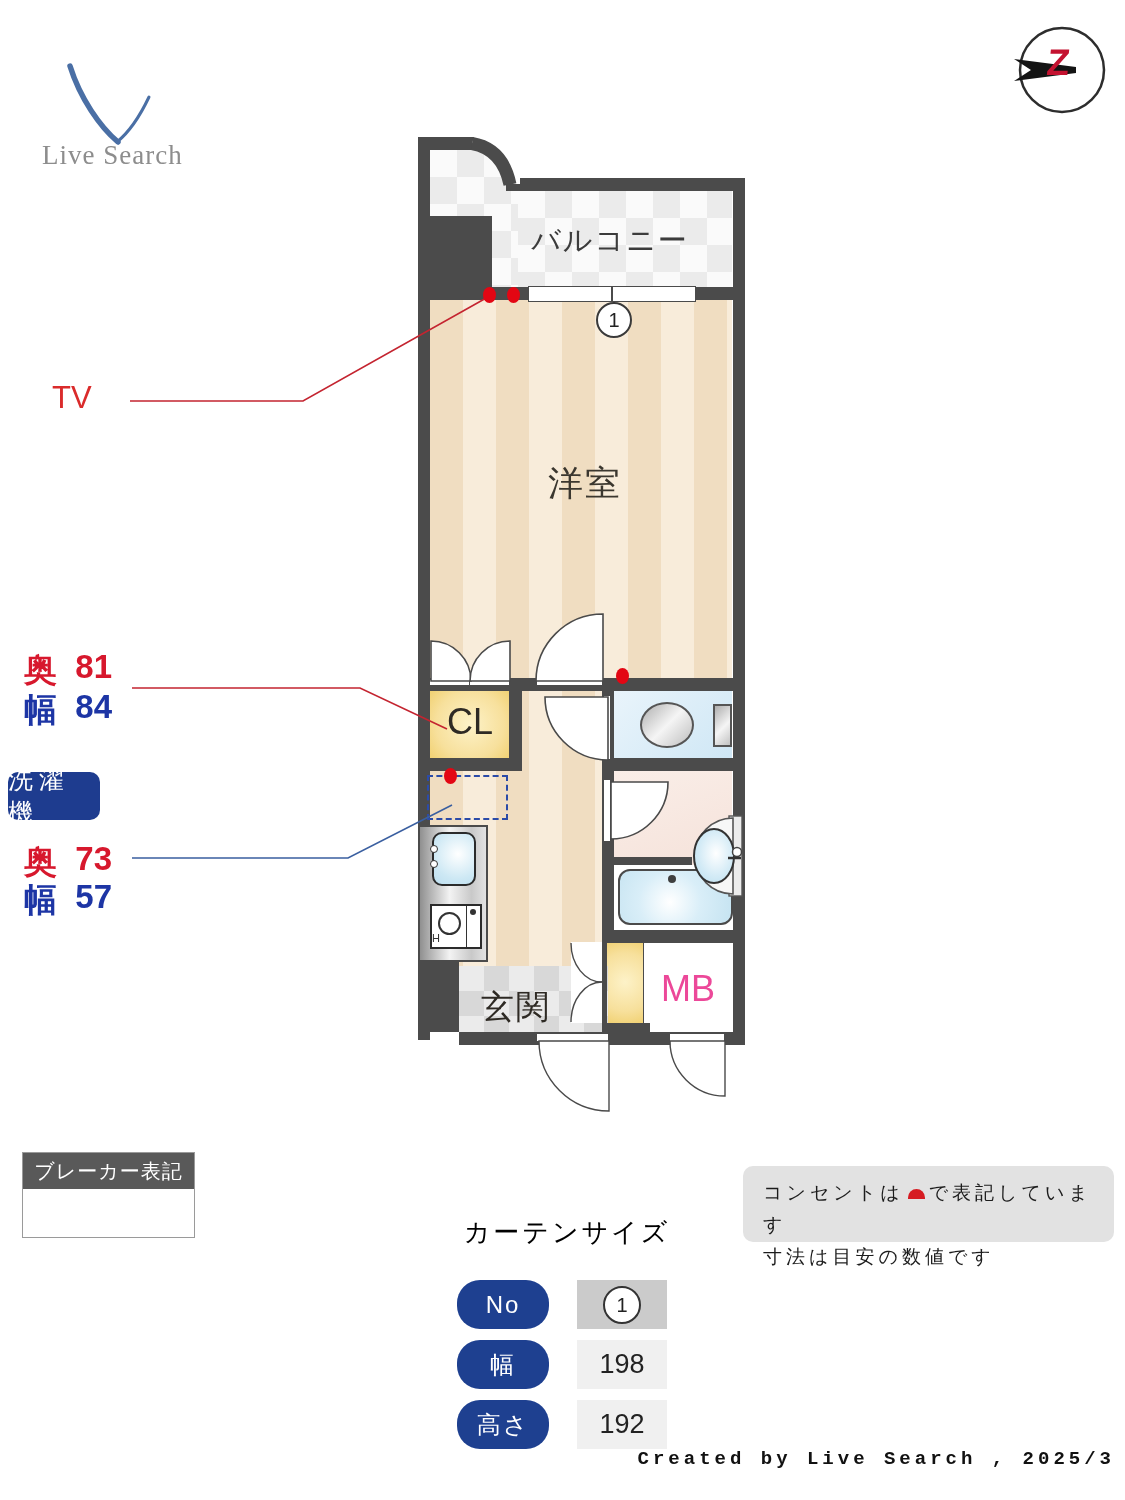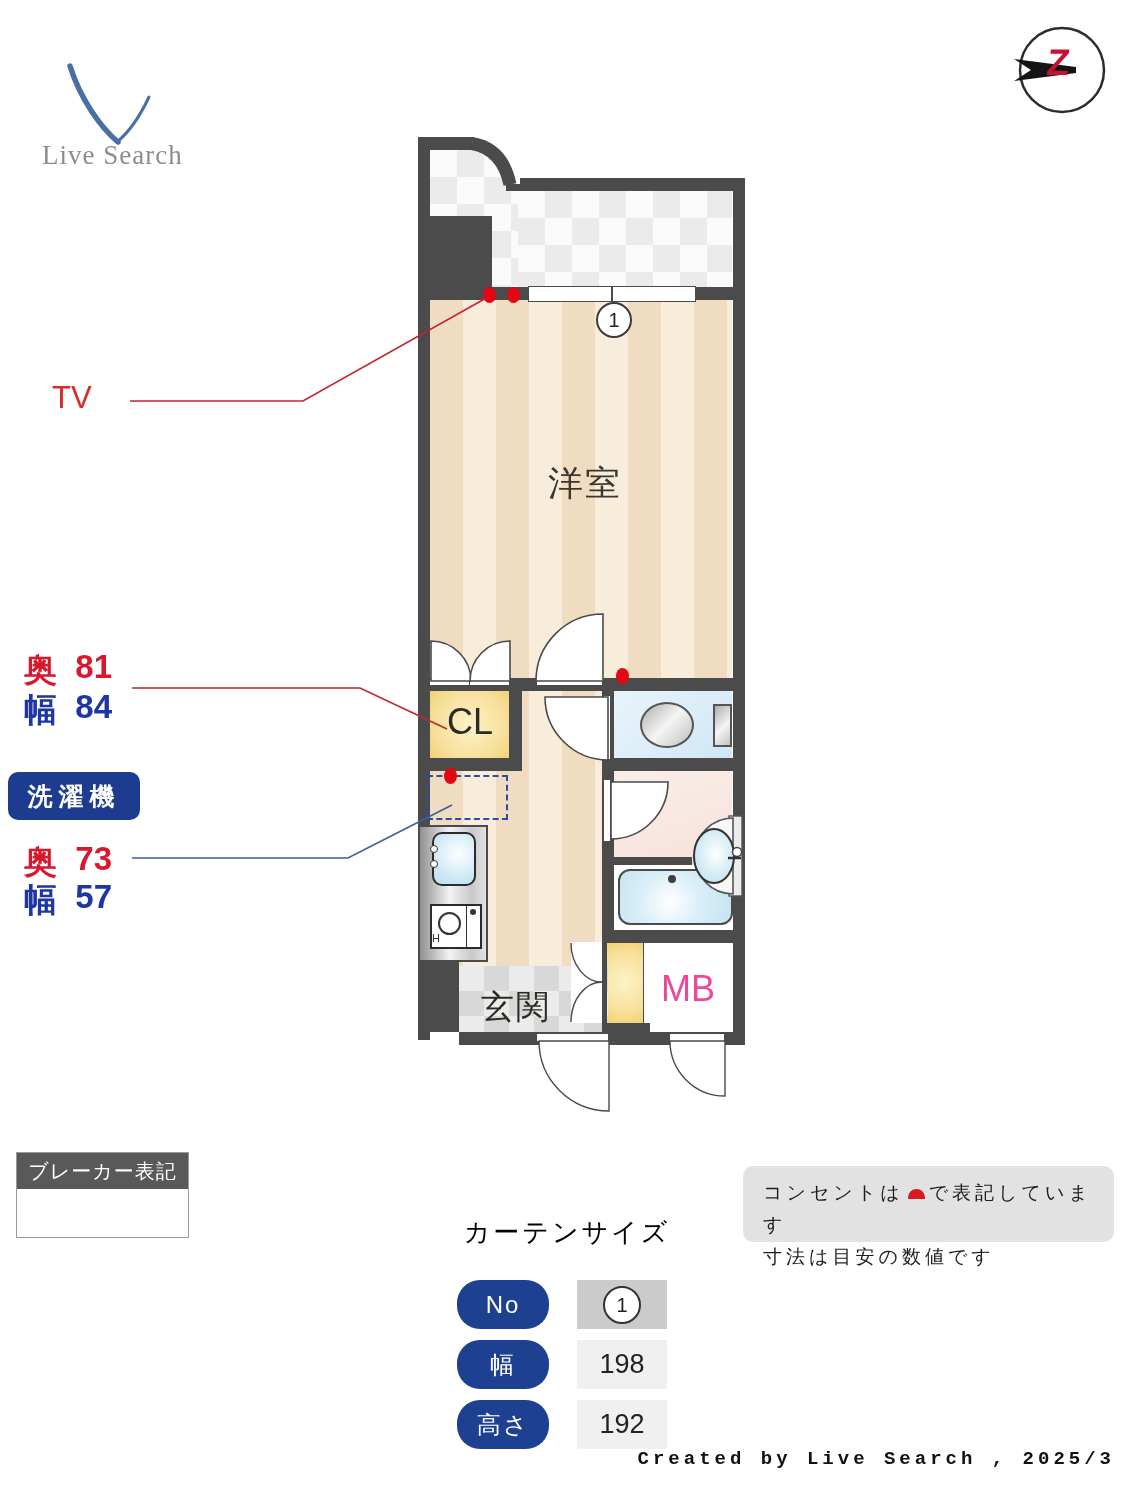--- a/index.html
+++ b/index.html
@@ -140,48 +140,49 @@
     <path d="M70,66 C80,98 100,127 118,142" fill="none" stroke="#4a6fa5" stroke-width="5.5" stroke-linecap="round"></path>
     <path d="M149,97 C140,116 128,133 117,142" fill="none" stroke="#4a6fa5" stroke-width="3" stroke-linecap="round"></path>
   </svg>
 
   <div class="dot" style="left:483px;top:287px;"></div>
   <div class="dot" style="left:507px;top:287px;"></div>
   <div class="dot" style="left:616px;top:668px;"></div>
   <div class="dot" style="left:444px;top:768px;"></div>
 
   <div class="marker" style="left:596px;top:302px;">1</div>
+  <div class="lbl center" style="left:500px;top:221px;width:220px;font-size:29px;color:#3c3c3c;">バルコニー</div>
   <div class="lbl" style="left:548px;top:460px;font-size:35px;">洋室</div>
   <div class="lbl center" style="left:438px;top:701px;width:64px;font-size:36px;letter-spacing:0;color:#2e2a24;">CL</div>
   <div class="lbl" style="left:481px;top:985px;font-size:33px;color:#2e2a24;">玄関</div>
   <div class="lbl center" style="left:650px;top:968px;width:76px;font-size:36px;letter-spacing:0;color:#ec4899;">MB</div>
   <div class="lbl" style="left:429px;top:932px;font-size:11px;letter-spacing:0;color:#333;z-index:45;">IH</div>
   <div class="lbl" style="left:1047px;top:42px;font-size:37px;font-weight:bold;color:#c41230;letter-spacing:0;transform:skewX(-6deg);z-index:45;">Z</div>
   <div class="lbl" style="left:42px;top:140px;font-size:27px;font-family:'Liberation Serif',serif;color:#8d8d8d;letter-spacing:1px;">Live Search</div>
 
   <div class="lbl red" style="left:52px;top:380px;font-size:31px;letter-spacing:0;color:#da2b2b;">TV</div>
   <div class="dims red" style="left:24px;top:648px;">
     <span>奥</span>
     <span>81</span>
   </div>
   <div class="dims blue" style="left:24px;top:688px;">
     <span>幅</span>
     <span>84</span>
   </div>
-  <div class="badge" style="left:8px;top:772px;width:132px;height:48px;font-weight:bold;">洗濯機</div>
+  <div class="badge" style="left:8px;top:772px;width:92px;height:48px;">洗濯機</div>
   <div class="dims red" style="left:24px;top:840px;">
     <span>奥</span>
     <span>73</span>
   </div>
   <div class="dims blue" style="left:24px;top:878px;">
     <span>幅</span>
     <span>57</span>
   </div>
 
-  <div class="abs" style="left:16px;top:1152px;width:173px;height:86px;border:1.5px solid #9a9a9a;box-sizing:border-box;z-index:40;background:#fff;">
+  <div class="abs" style="left:22px;top:1152px;width:173px;height:86px;border:1.5px solid #9a9a9a;box-sizing:border-box;z-index:40;background:#fff;">
     <div style="height:36px;background:#595959;color:#fff;font-size:20px;letter-spacing:1px;display:flex;align-items:center;justify-content:center;">ブレーカー表記</div>
   </div>
 
   <div class="notebox" style="left:743px;top:1166px;width:371px;height:76px;">
     <span>コンセントは</span><span class="dome"></span><span>で表記しています</span><br>
     <span>寸法は目安の数値です</span>
   </div>
 
   <div class="lbl center" style="left:432px;top:1215px;width:270px;font-size:26px;letter-spacing:3px;color:#000000;">カーテンサイズ</div>
   <div class="tbl-h" style="left:457px;top:1280px;width:92px;height:49px;">No</div>

